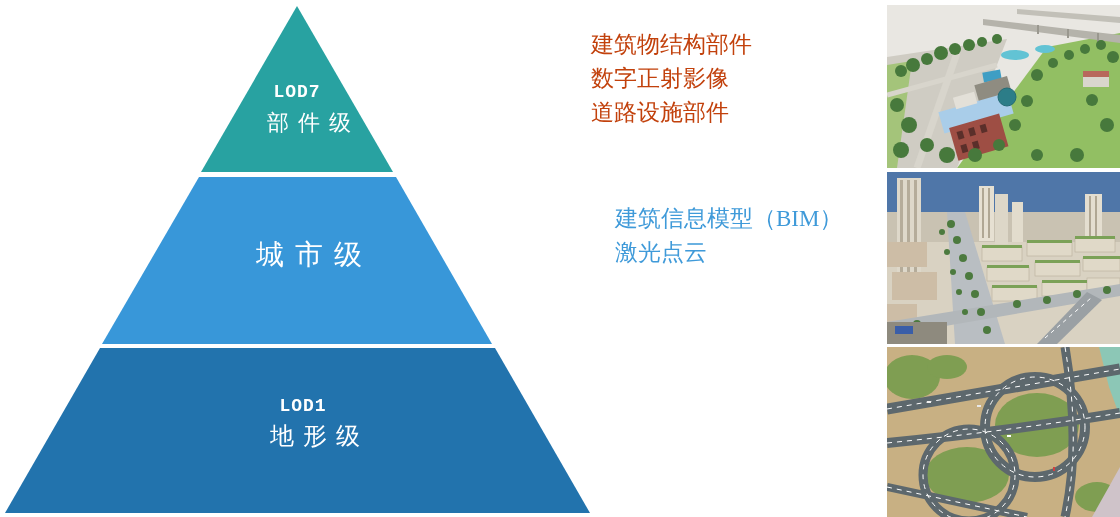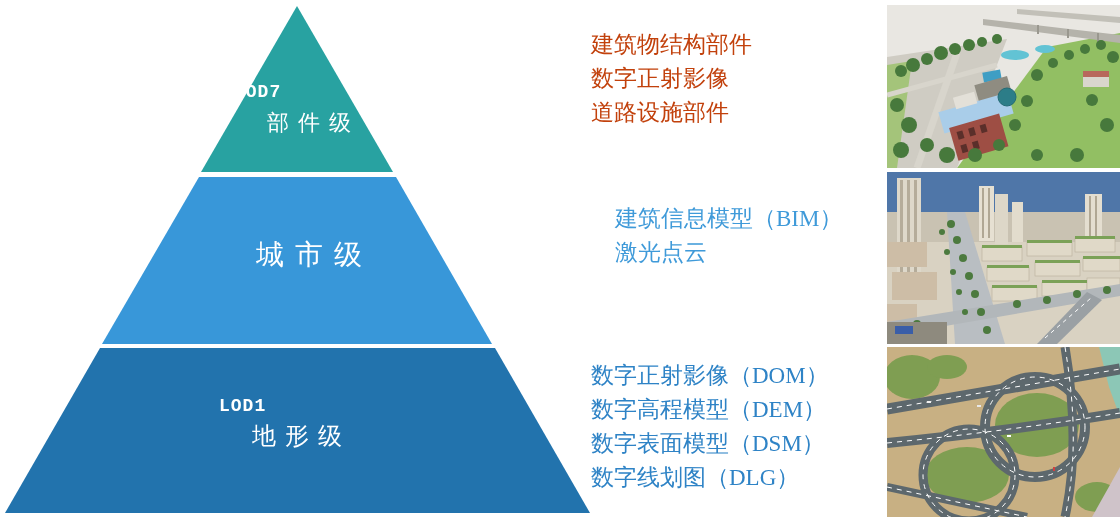--- a/index.html
+++ b/index.html
@@ -1,28 +1,28 @@
 <!DOCTYPE html>
 <html><head>
 <meta charset="utf-8">
 <style>
   html,body{margin:0;padding:0;background:#fff;}
   .stage{position:relative;width:1120px;height:517px;background:#fff;overflow:hidden;
          font-family:"Liberation Serif",serif;}
   .pyramid-svg{position:absolute;left:0;top:0;width:600px;height:517px;}
-  .lvl-label{position:absolute;transform:translateX(-50%);color:#ffffff;}
+  .lvl-label{position:absolute;transform:translateX(-50%);text-align:center;color:#ffffff;}
   .lvl-code{font-family:"Liberation Mono","DejaVu Sans Mono",monospace;font-weight:bold;
             font-size:18px;letter-spacing:1px;line-height:20px;}
   .lvl-name{font-family:Liberation Mono, monospace;font-size:24px;letter-spacing:9px;
             padding-left:9px;line-height:28px;margin-left:24px;}
   #label-lod7{left:297px;top:82px;}
   #label-lod7 .lvl-name{margin-top:9px;font-size:22px;}
   #label-city{left:297px;top:243px;}
   #label-city .lvl-name{font-size:28px;letter-spacing:11px;padding-left:11px;}
-  #label-lod1{left:285px;top:396px;}
+  #label-lod1{left:303px;top:396px;}
   #label-lod1 .lvl-name{margin-top:8px;font-size:24px;}
   .desc{position:absolute;left:591px;font-size:23px;line-height:34px;white-space:nowrap;}
   #desc-component{top:28px;color:#c2410c;}
   #desc-city{top:202px;color:#3f9ad9;margin-left:24px;}
   #desc-terrain{top:359px;color:#2e83c6;}
   .photo{position:absolute;left:887px;width:233px;overflow:hidden;}
   #photo-component{top:5px;height:163px;}
   #photo-city{top:172px;height:172px;}
   #photo-terrain{top:347px;height:170px;}
   .photo svg{display:block;width:100%;height:100%;}
@@ -51,26 +51,20 @@
   </div>
 
   <div class="desc" id="desc-component">
     <div>建筑物结构部件</div>
     <div>数字正射影像</div>
     <div>道路设施部件</div>
   </div>
   <div class="desc" id="desc-city">
     <div>建筑信息模型（BIM）</div>
     <div>激光点云</div>
-  </div>
-  <div class="desc" id="desc-terrain">
-    <div>数字正射影像（DOM）</div>
-    <div>数字高程模型（DEM）</div>
-    <div>数字表面模型（DSM）</div>
-    <div>数字线划图（DLG）</div>
   </div>
 
   <div class="photo" id="photo-component">
     <svg viewBox="0 0 233 163" preserveAspectRatio="none" aria-hidden="true">
       <rect width="233" height="163" fill="#e9e7e2"></rect>
       <polygon points="233,28 233,163 70,163 160,42" fill="#92bf63"></polygon>
       <polygon points="0,52 120,34 70,163 0,163" fill="#cfccc3"></polygon>
       <polygon points="0,60 25,56 10,163 0,163" fill="#a4c47a"></polygon>
       <polygon points="96,14 233,30 233,38 96,20" fill="#b5b3ab"></polygon>
       <polygon points="130,4 233,12 233,18 130,9" fill="#c2c0b8"></polygon>

